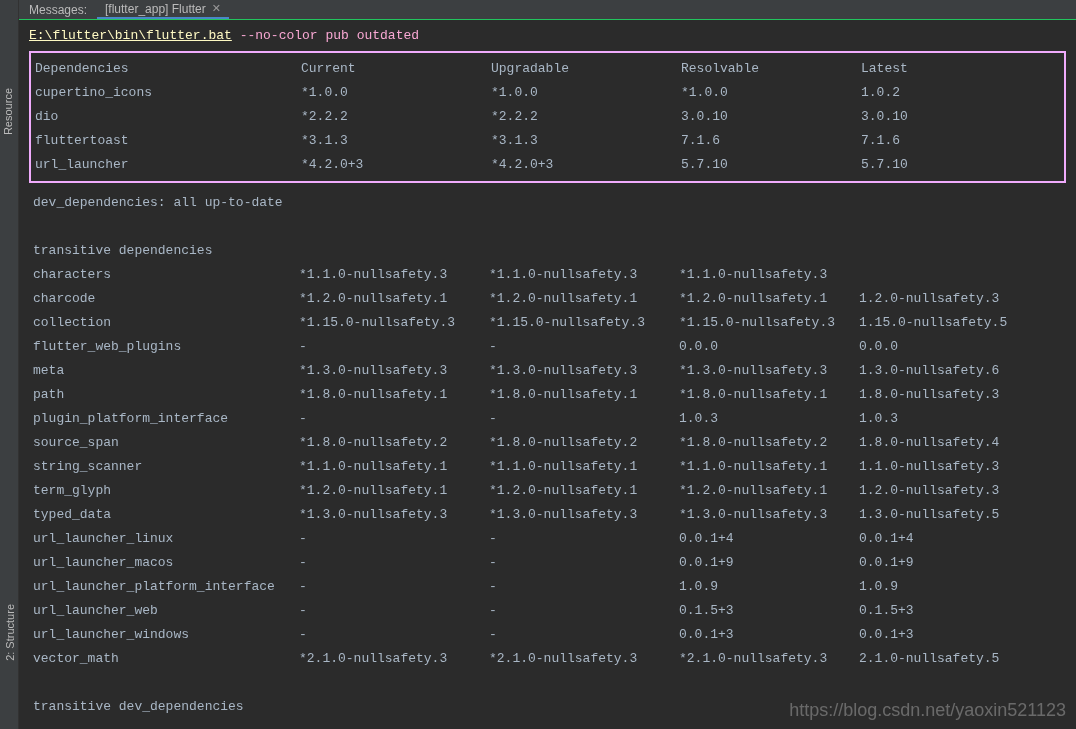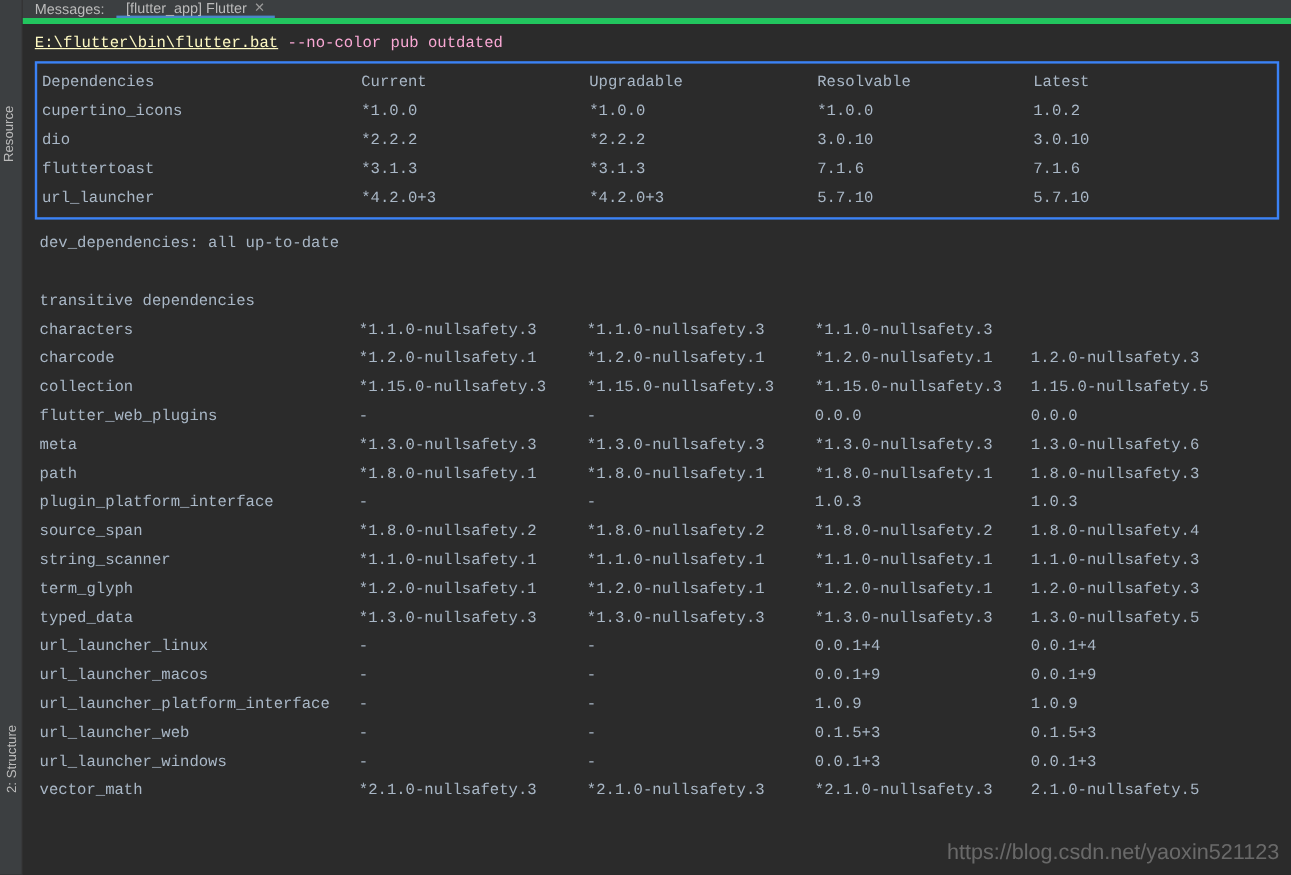--- a/index.html
+++ b/index.html
@@ -46,21 +46,21 @@
       bottom: 20px;
       left: 2px;
     }
     .header-bar {
       position: absolute;
       left: 19px;
       right: 0;
       top: 0;
       height: 20px;
       background-color: #3c3f41;
-      border-bottom: 5px solid #22c55e;
+      border-bottom: 1px solid #22c55e;
       display: flex;
       align-items: center;
       font-family: sans-serif;
       font-size: 12px;
       color: #bbbbbb;
     }
     .header-label {
       padding: 0 10px;
     }
     .header-tab {
@@ -94,21 +94,21 @@
       margin-bottom: 8px;
     }
     .command-path {
       color: #fef9c3;
       text-decoration: underline;
     }
     .command-args {
       color: #f9a8d4;
     }
     .highlighted-box {
-      border: 2px solid #3b82f6;
+      border: 2px solid #f0abfc;
       padding: 4px 0;
       margin-bottom: 8px;
     }
     .row {
       display: flex;
       line-height: 24px;
       white-space: nowrap;
     }
     .col-name {
       width: 270px;
@@ -326,15 +326,16 @@
       </div>
       <div class="row">
         <span class="col-name">vector_math</span>
         <span class="col-current">*2.1.0-nullsafety.3</span>
         <span class="col-upgradable">*2.1.0-nullsafety.3</span>
         <span class="col-resolvable">*2.1.0-nullsafety.3</span>
         <span class="col-latest">2.1.0-nullsafety.5</span>
       </div>
     </div>
   <div class="spacer"></div>
+  <div class="section-header">transitive dev_dependencies</div>
 </div>
 
 <div class="watermark">https://blog.csdn.net/yaoxin521123</div>
 
 </body></html>

